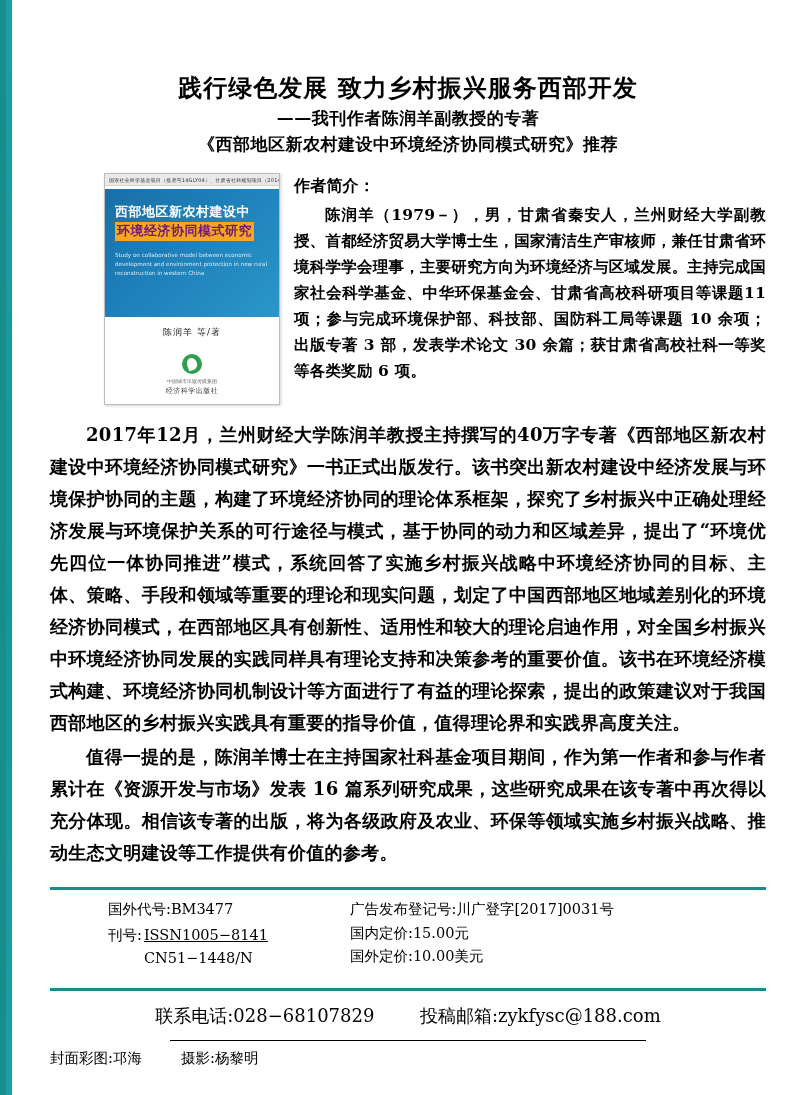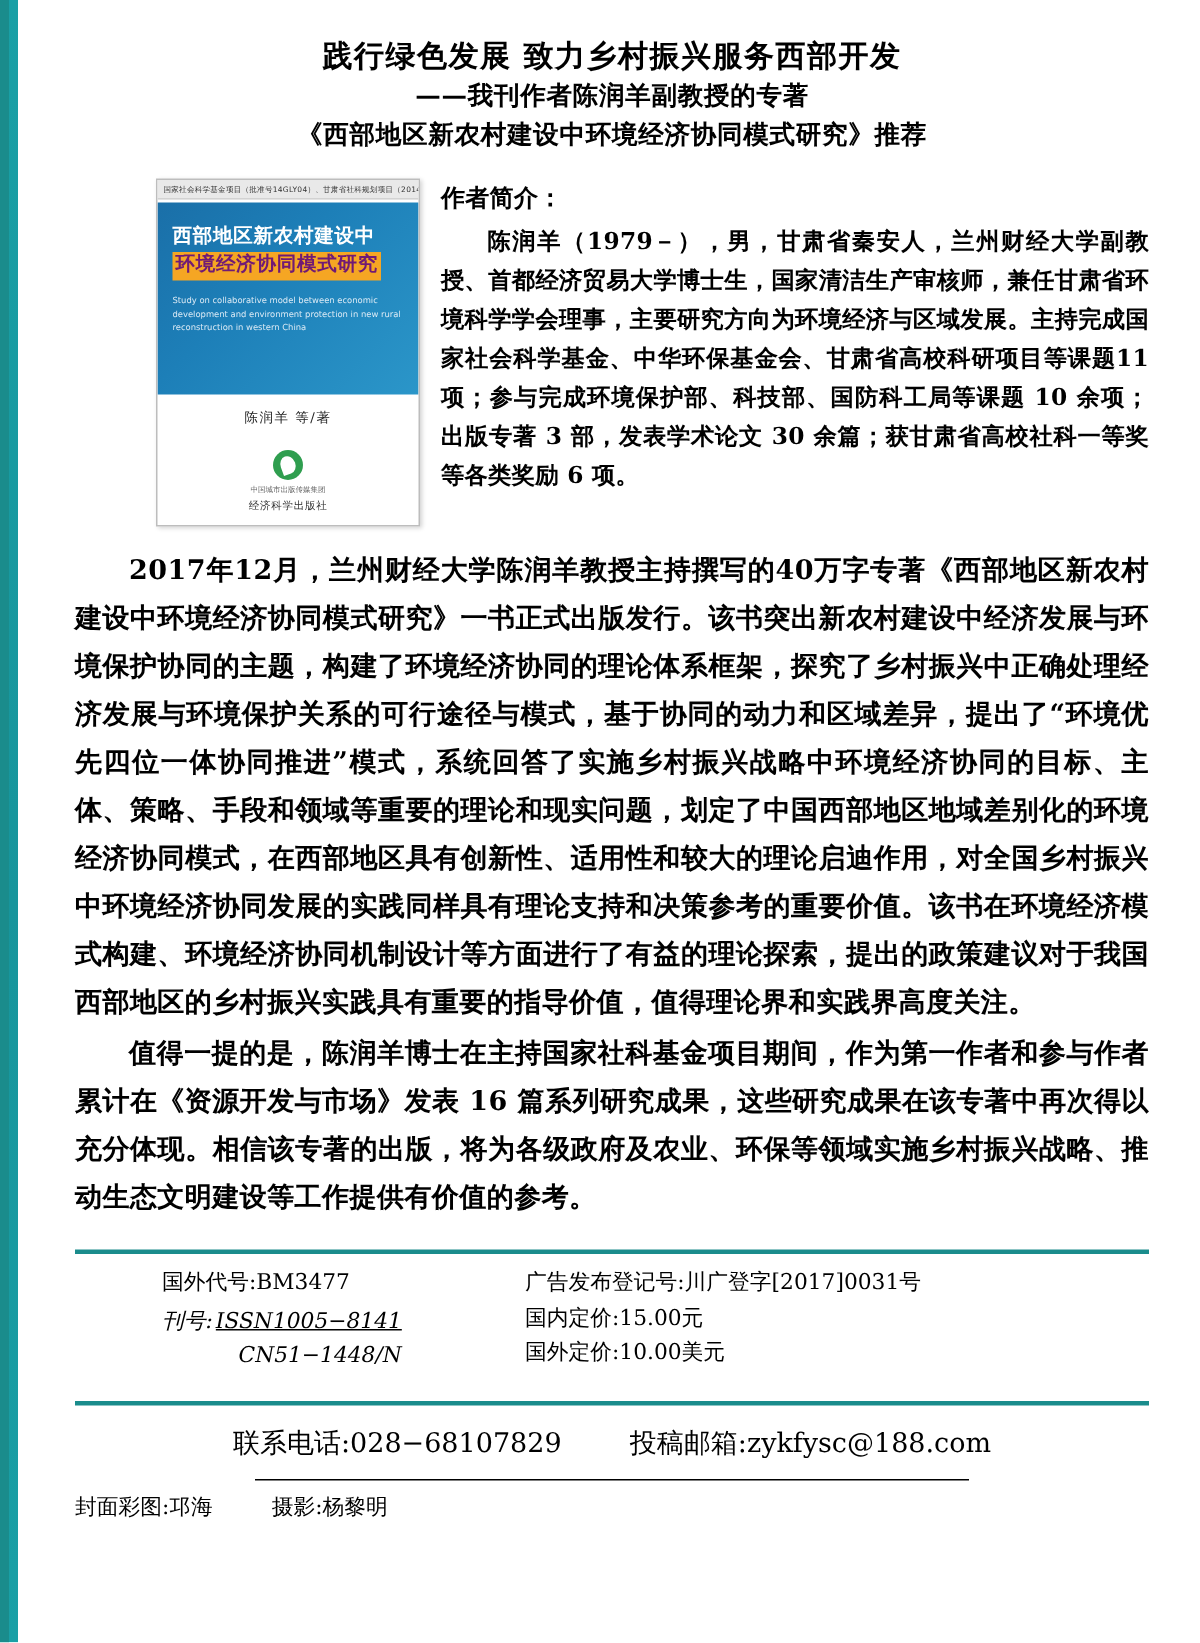--- a/index.html
+++ b/index.html
@@ -36,22 +36,23 @@
 
   
   .title-block {
     text-align: center;
     font-family: "DejaVu Serif", serif;
     font-weight: bold;
     color: #000;
     line-height: 1.5;
   }
   .title-line1 {
-    font-size: 20px;
+    font-size: 24px;
     letter-spacing: 1px;
+    margin-top: 48px;
   }
   .title-line2 {
     font-size: 17px;
     letter-spacing: 0.5px;
   }
   .title-line3 {
     font-size: 17px;
     letter-spacing: 0.5px;
   }
 
@@ -224,35 +225,34 @@
     box-sizing: border-box;
   }
   .info-col-right {
     flex: 1;
     padding-left: 10px;
   }
   .issn-row {
     display: flex;
     align-items: flex-start;
     margin-top: 2px;
-    font-style: italic;
   }
   .issn-label {
     white-space: nowrap;
   }
   .issn-values {
     margin-left: 2px;
   }
   .issn-values .u {
     text-decoration: underline;
     display: block;
   }
   .issn-values .c {
     display: block;
-    text-align: right;
+    text-align: left;
   }
 
   .contact-band {
     text-align: center;
     font-family: "DejaVu Serif", serif;
     font-size: 18px;
     padding: 13px 0 8px 0;
   }
   .contact-band .sp {
     display: inline-block;

